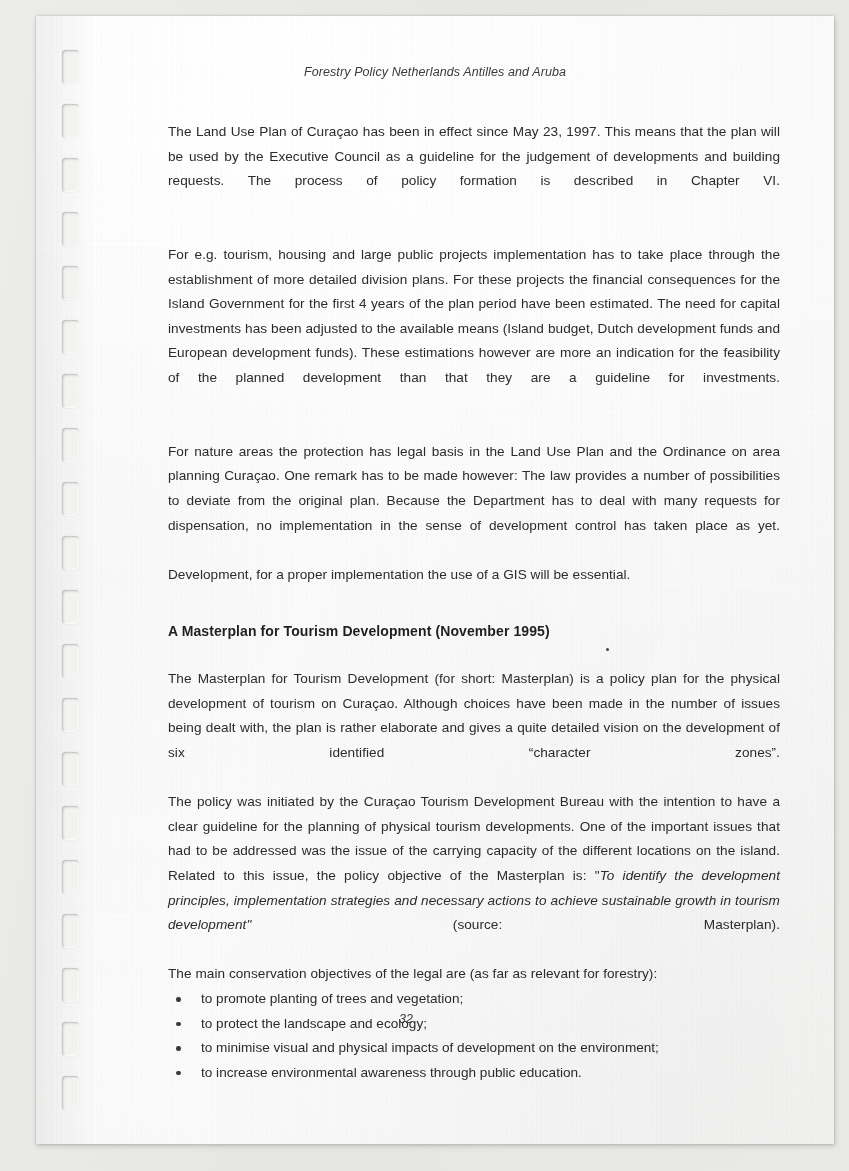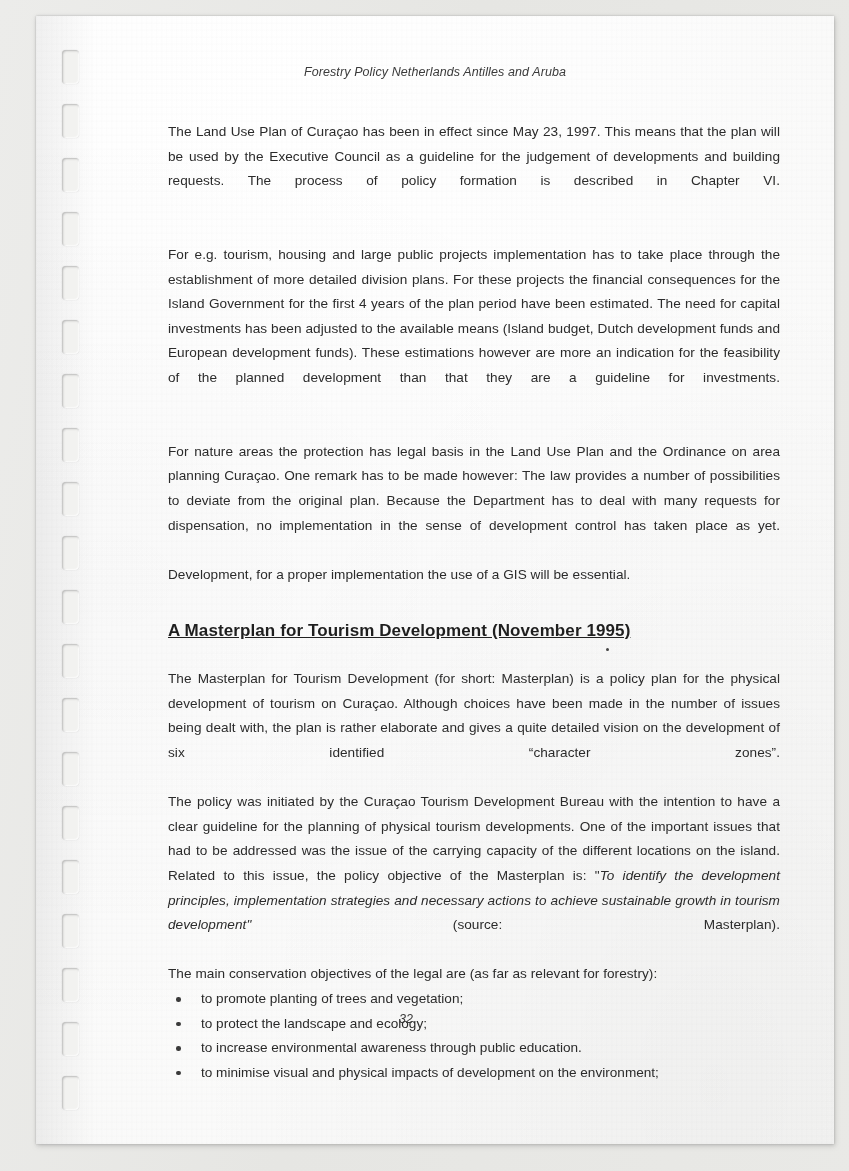--- a/index.html
+++ b/index.html
@@ -123,26 +123,25 @@
     width: 100%;
   }
   p.no-stretch::after { content: none; }
 
   .gap-sm { height: 24.6px; }
   .gap-md { height: 25px; }
   .gap-lg { height: 33px; }
 
   h2.section-heading {
     margin: 0;
-    font-size: 17px;
+    font-size: 14px;
     font-weight: bold;
     color: #1f1f1f;
     line-height: 22px;
     letter-spacing: 0.1px;
-    text-decoration: underline;
   }
 
   .quote-italic {
     font-style: italic;
   }
 
   ul.bullet-list {
     margin: 0;
     padding: 0;
     list-style: none;
@@ -250,25 +249,25 @@
           <li>
             <span class="bullet-dot"></span>
             <span>to promote planting of trees and vegetation;</span>
           </li>
           <li>
             <span class="bullet-dot"></span>
             <span>to protect the landscape and ecology;</span>
           </li>
           <li>
             <span class="bullet-dot"></span>
+            <span>to minimise visual and physical impacts of development on the environment;</span>
+          </li>
+          <li>
+            <span class="bullet-dot"></span>
             <span>to increase environmental awareness through public education.</span>
-          </li>
-          <li>
-            <span class="bullet-dot"></span>
-            <span>to minimise visual and physical impacts of development on the environment;</span>
           </li>
         </ul>
 
       </div>
 
       <div class="ink-speck" style="left:570px; top:632px;"></div>
 
       <div class="page-number">32</div>
 
     </div>

